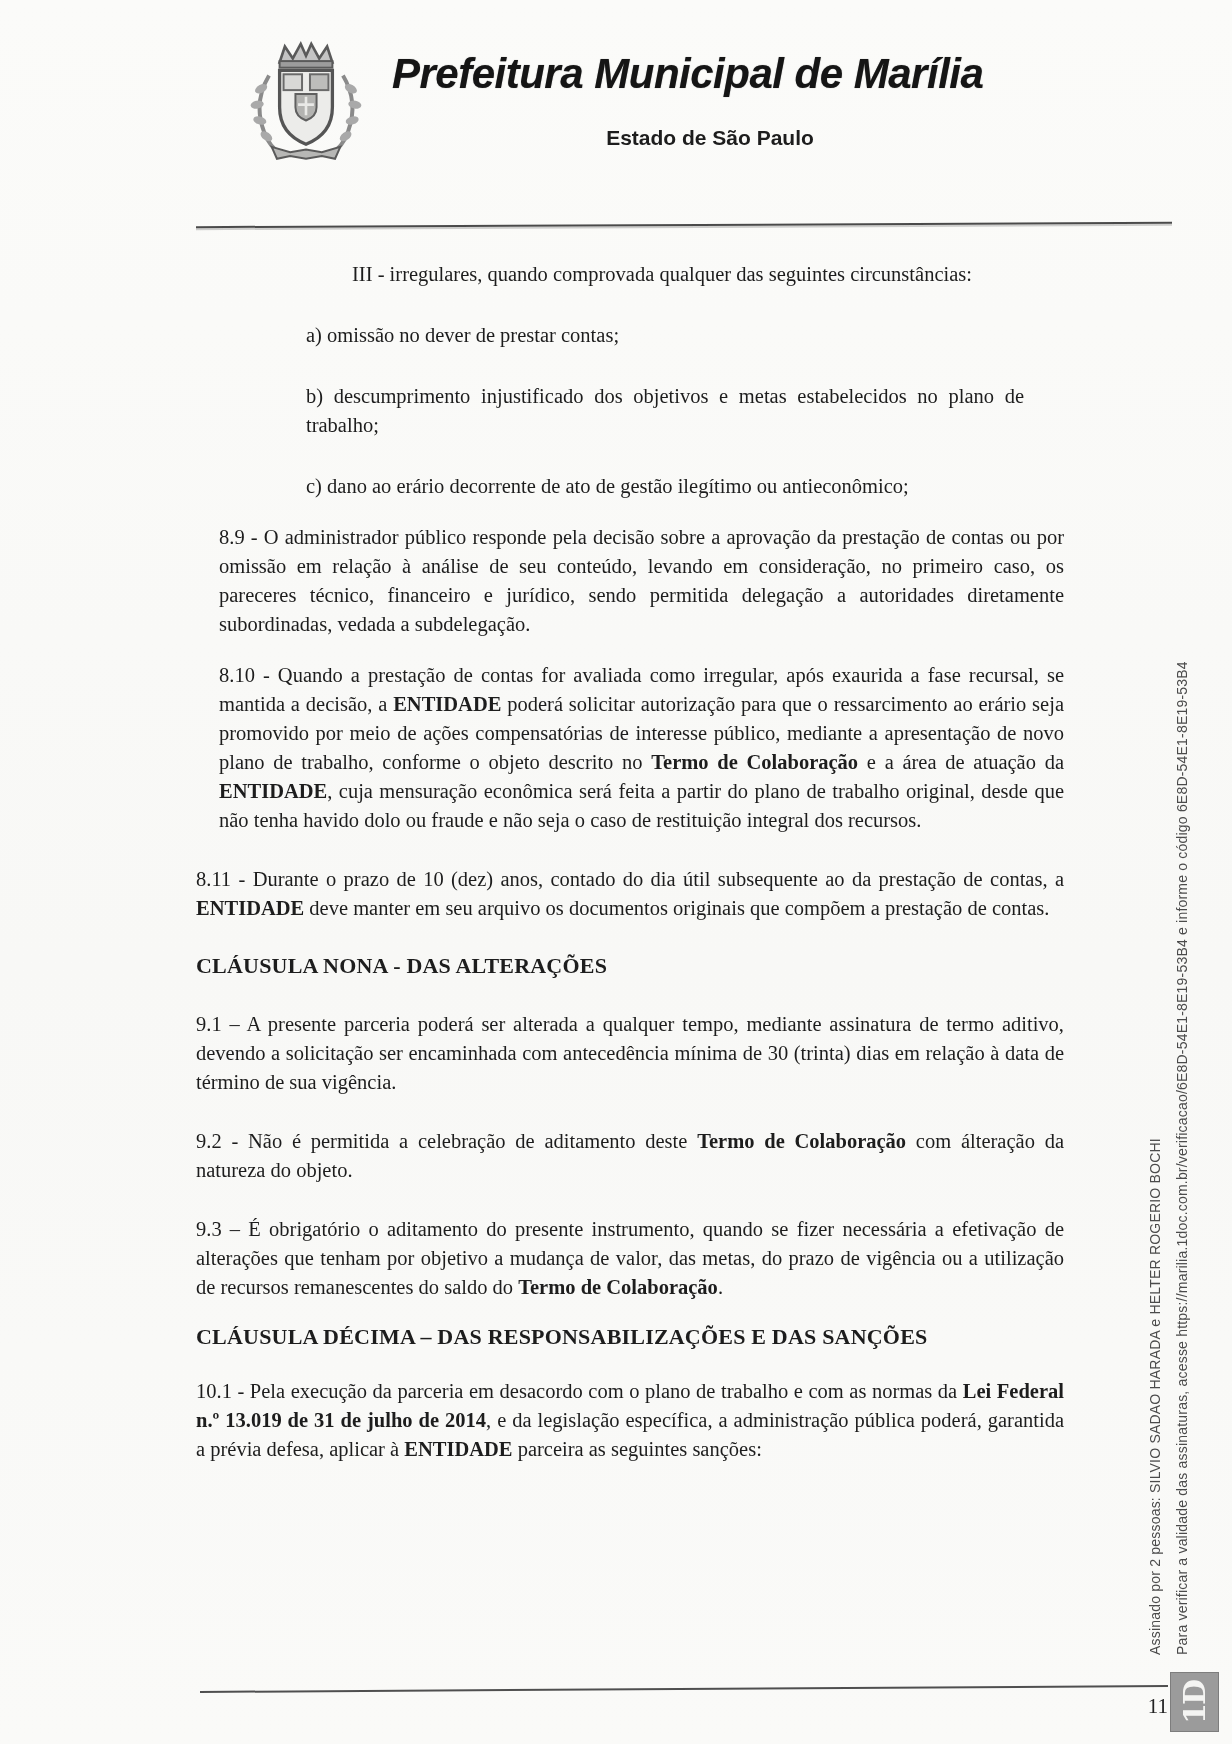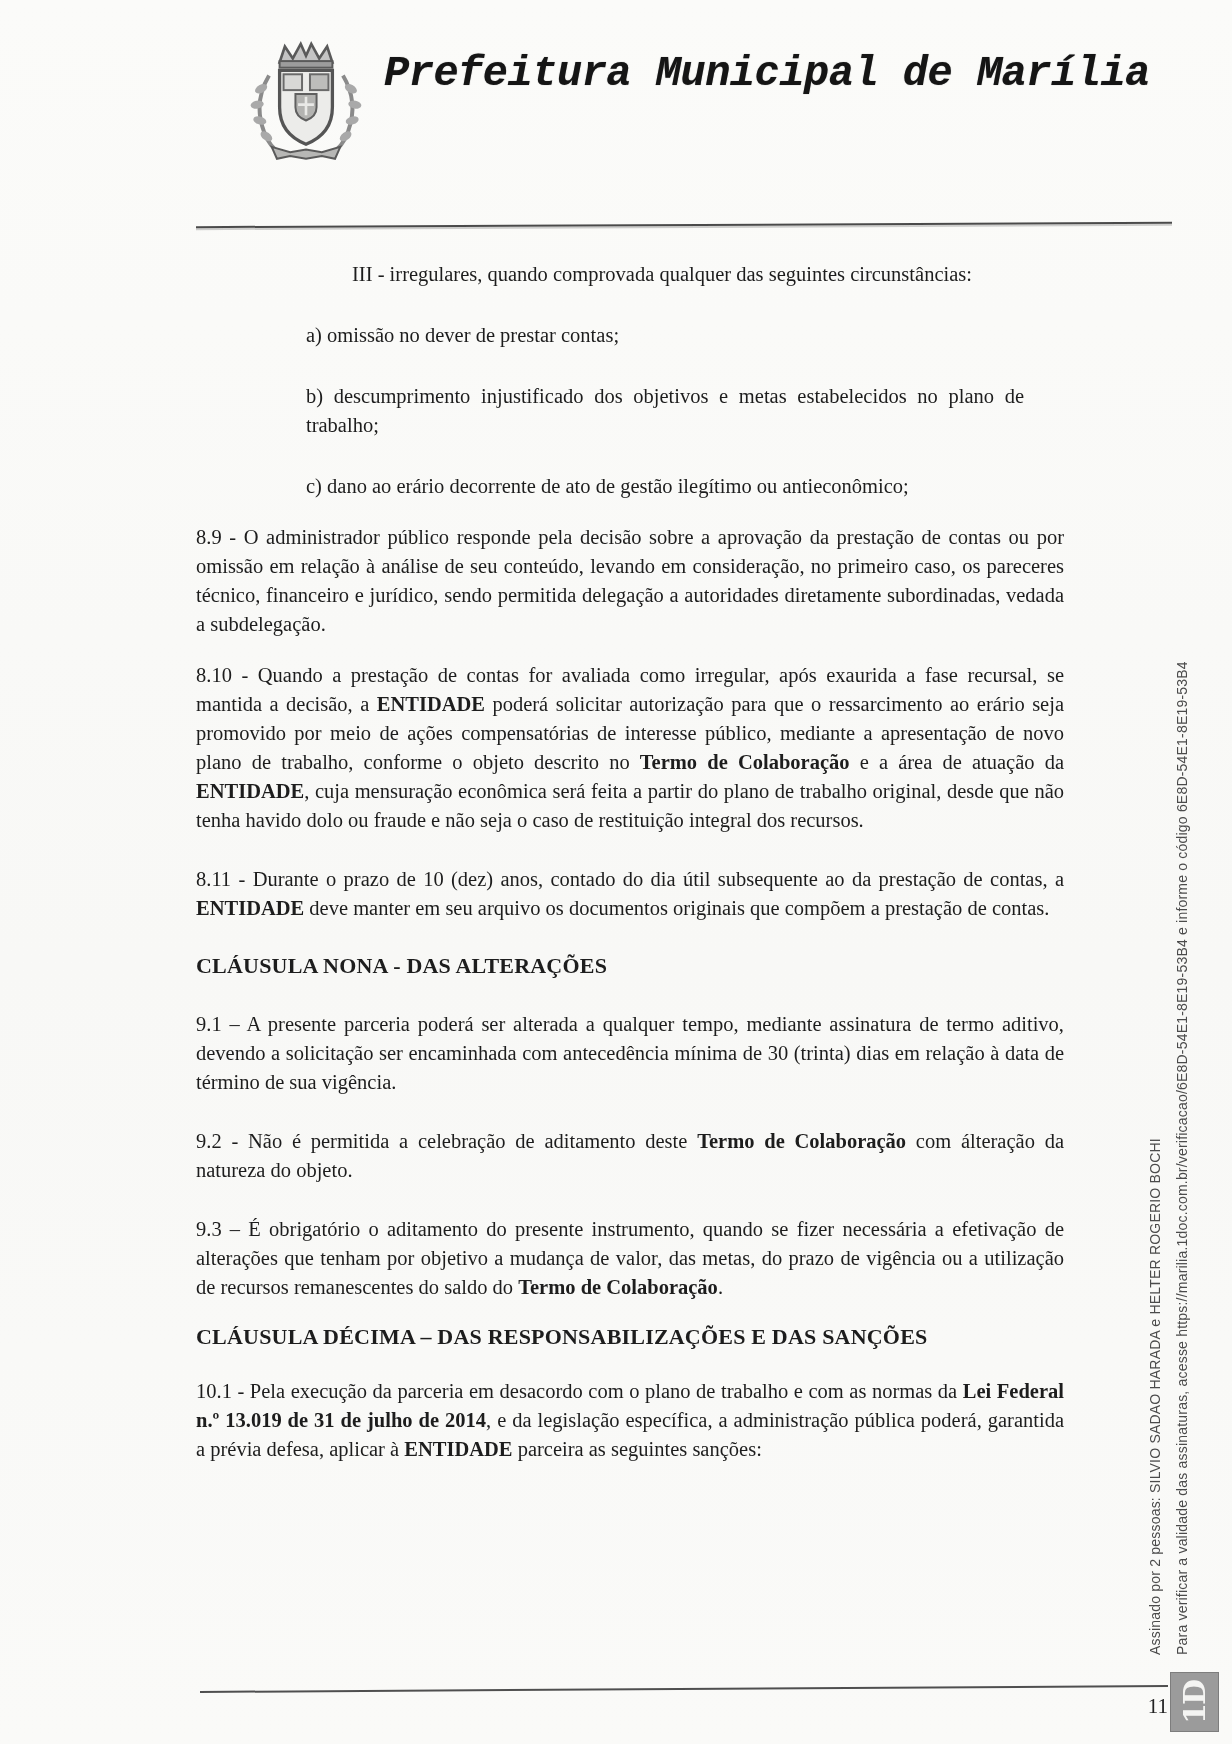--- a/index.html
+++ b/index.html
@@ -14,22 +14,22 @@
     background:linear-gradient(180deg,#fbfbf9 0%, #f8f8f6 55%, #fafaf8 100%);
     overflow:hidden;
     color:#1f1f1f;
   }
 
   
   .crest {
     position:absolute; left:238px; top:36px; width:136px; height:132px;
   }
   .doc-title {
-    position:absolute; left:384px; top:50px; width:660px;
-    font-family:Liberation Mono, monospace;
+    position:absolute; left:392px; top:50px; width:660px;
+    font-family:Liberation Sans, sans-serif;
     font-style:italic; font-weight:bold;
     font-size:42px; letter-spacing:-0.5px;
     color:#151515;
     text-shadow:0 0 1px rgba(20,20,20,.45);
     white-space:nowrap;
   }
   .doc-subtitle {
     position:absolute; left:386px; top:126px; width:648px;
     text-align:center;
     font-family:"Liberation Sans", sans-serif;
@@ -50,21 +50,21 @@
   .block { text-align:justify; }
   .bold { font-weight:bold; }
   .list-item-level1 { margin:16px 0 0 64px; text-align:center; }
   .list-item-level2 { margin:32px 40px 0 110px; }
   .paragraph { margin-top:30px; }
   .clause-heading {
     margin-top:28px;
     font-weight:bold; font-size:22px; letter-spacing:.2px;
     text-align:left;
   }
-  [data-name="para-8-9"], [data-name="para-8-10"] { margin-top:22px; }
+  [data-name="para-8-9"], [data-name="para-8-10"] { margin-top:22px;margin-left:23px; }
   [data-name="heading-clausula-decima"] { margin-top:20px; }
   [data-name="para-10-1"] { margin-top:26px; }
 
   
   .sig-line {
     position:absolute; top:1639px;
     white-space:nowrap;
     font-family:"Liberation Sans", sans-serif;
     font-size:14px; letter-spacing:.2px;
     color:#4b4b4b;
@@ -123,20 +123,21 @@
     <path d="M30,26 h40 v28 q0,20 -20,28 q-20,-8 -20,-28 Z" fill="#ececea" stroke="#555" stroke-width="2.5"></path>
     <rect x="33" y="29" width="14" height="12" fill="#d8d8d6" stroke="#6a6a6a" stroke-width="1.5"></rect>
     <rect x="53" y="29" width="14" height="12" fill="#bdbdbb" stroke="#6a6a6a" stroke-width="1.5"></rect>
     <path d="M42,44 h16 v10 q0,7 -8,10 q-8,-3 -8,-10 Z" fill="#b3b3b1" stroke="#5f5f5f" stroke-width="1.5"></path>
     <path d="M50,46 v14 M44,52 h12" stroke="#e9e9e7" stroke-width="2"></path>
 
     <path d="M24,84 L38,88 L50,86 L62,88 L76,84 L72,93 L62,91 L50,93 L38,91 L28,93 Z" fill="#b7b7b5" stroke="#5a5a5a" stroke-width="1.5"></path>
   </svg>
 
   <div class="doc-title" data-name="page-title">Prefeitura Municipal de Marília</div>
+  <div class="doc-subtitle" data-name="page-subtitle">Estado de São Paulo</div>
   <div class="header-rule" data-name="header-divider"></div>
 
   <div class="doc-body" data-name="document-body">
       <div class="block list-item-level1" data-name="item-III"><span>III - irregulares, quando comprovada qualquer das seguintes circunstâncias:</span></div>
       <div class="block list-item-level2" data-name="item-a"><span>a) omissão no dever de prestar contas;</span></div>
       <div class="block list-item-level2" data-name="item-b"><span>b) descumprimento injustificado dos objetivos e metas estabelecidos no plano de trabalho;</span></div>
       <div class="block list-item-level2" data-name="item-c"><span>c) dano ao erário decorrente de ato de gestão ilegítimo ou antieconômico;</span></div>
       <div class="block paragraph" data-name="para-8-9"><span>8.9 - O administrador público responde pela decisão sobre a aprovação da prestação de contas ou por omissão em relação à análise de seu conteúdo, levando em consideração, no primeiro caso, os pareceres técnico, financeiro e jurídico, sendo permitida delegação a autoridades diretamente subordinadas, vedada a subdelegação.</span></div>
       <div class="block paragraph" data-name="para-8-10"><span>8.10 - Quando a prestação de contas for avaliada como irregular, após exaurida a fase recursal, se mantida a decisão, a </span><span class="bold">ENTIDADE</span><span> poderá solicitar autorização para que o ressarcimento ao erário seja promovido por meio de ações compensatórias de interesse público, mediante a apresentação de novo plano de trabalho, conforme o objeto descrito no </span><span class="bold">Termo de Colaboração</span><span> e a área de atuação da </span><span class="bold">ENTIDADE</span><span>, cuja mensuração econômica será feita a partir do plano de trabalho original, desde que não tenha havido dolo ou fraude e não seja o caso de restituição integral dos recursos.</span></div>
       <div class="block paragraph" data-name="para-8-11"><span>8.11 - Durante o prazo de 10 (dez) anos, contado do dia útil subsequente ao da prestação de contas, a </span><span class="bold">ENTIDADE</span><span> deve manter em seu arquivo os documentos originais que compõem a prestação de contas.</span></div>

